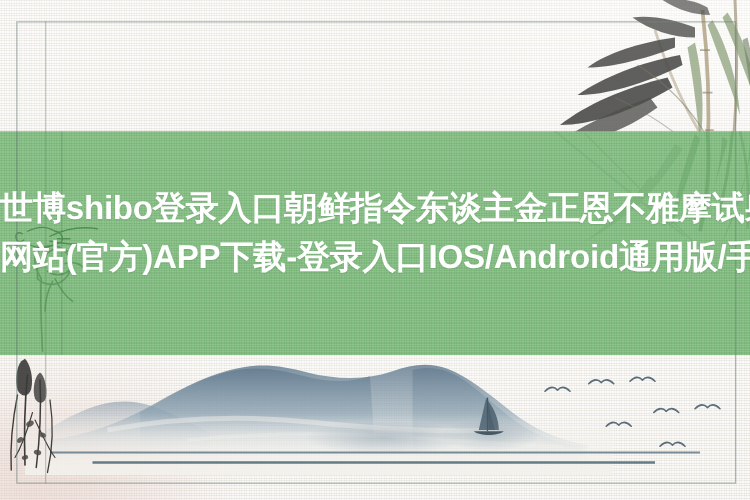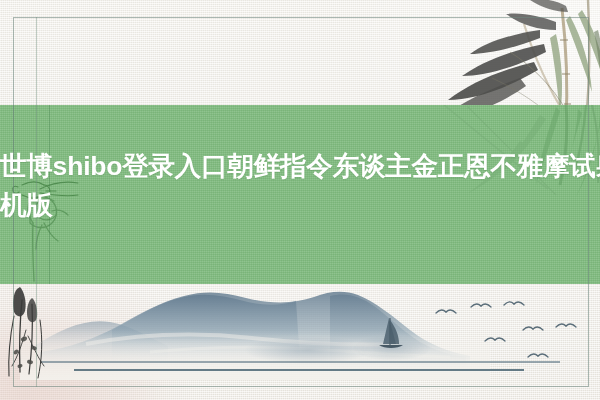--- a/index.html
+++ b/index.html
@@ -339,16 +339,16 @@
 
     <div style="position:absolute;left:49px;top:0;bottom:0;width:1px;background:rgba(60,120,70,0.30);"></div>
     <div style="position:absolute;left:13px;top:0;bottom:0;width:1px;background:rgba(60,120,70,0.22);"></div>
   </div>
 
   <div class="frame"></div>
   <div class="frame-inner-vline"></div>
 
   <div class="headline no-select">
     <span class="headline-line">世博shibo登录入口朝鲜指令东谈主金正恩不雅摩试射</span>
-    <span class="headline-line">机版</span>
+    <span class="headline-line">网站(官方)APP下载-登录入口IOS/Android通用版/手</span>
   </div>
 
 </div>
 
 </body></html>

